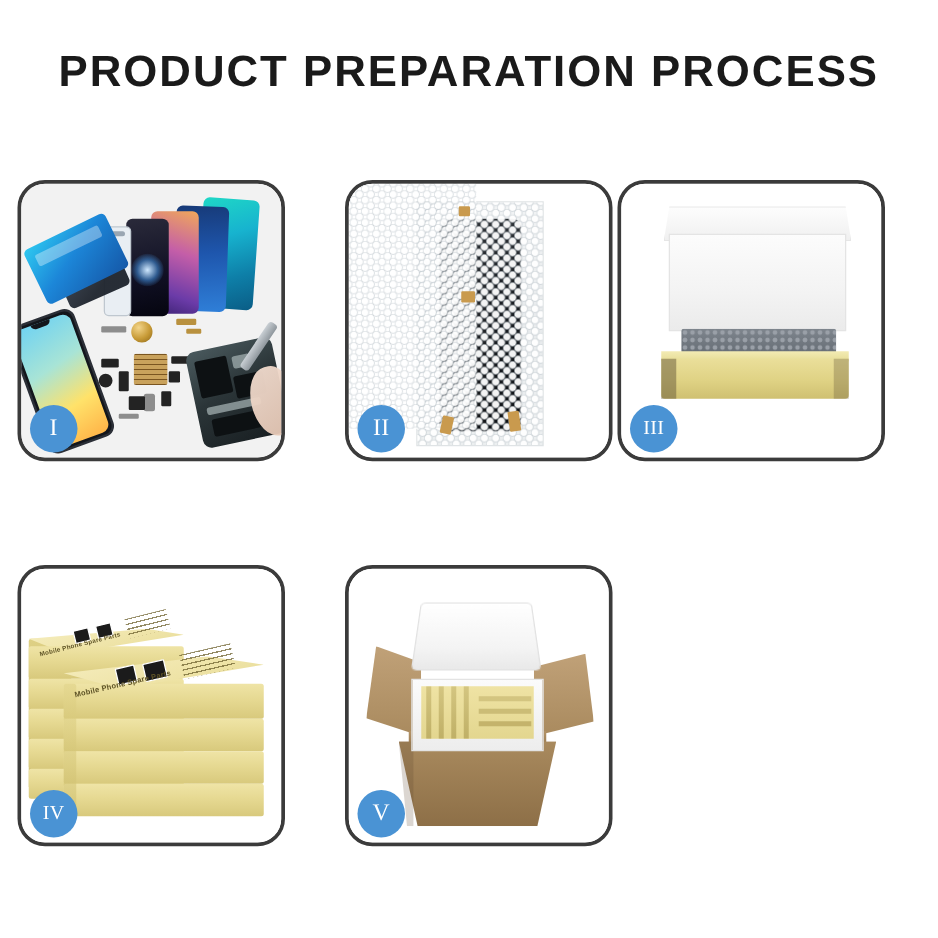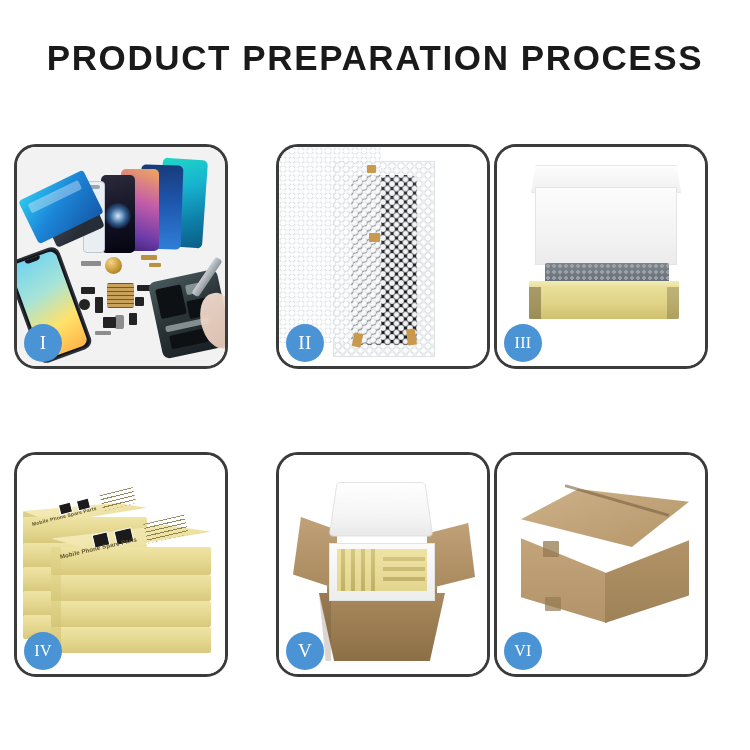--- a/index.html
+++ b/index.html
@@ -460,26 +460,14 @@
 
       <div class="crd crd-a" style="left:48px;top:130px;width:110px;height:10px;"></div>
       <div class="crd crd-b" style="left:40px;top:138px;width:126px;height:68px;
            clip-path:polygon(0 0,100% 0,88% 100%,12% 100%);"></div>
       <div class="crd" style="left:40px;top:138px;width:12px;height:68px;background:rgba(90,70,45,.22);
            clip-path:polygon(0 0,100% 0,100% 100%,55% 100%);"></div>
     </div>
     <div class="badge">V</div>
   </div>
 
-  <div class="panel r2 c3">
-    <div class="panel-art">
-      <div class="p6-bg"></div>
-      <div class="p6-top"></div>
-      <div class="p6-left"></div>
-      <div class="p6-right"></div>
-      <div class="p6-seam"></div>
-      <div class="p6-tape1"></div>
-      <div class="p6-tape2"></div>
-    </div>
-    <div class="badge wide">VI</div>
-  </div>
 
 </div>
 
 </body></html>

